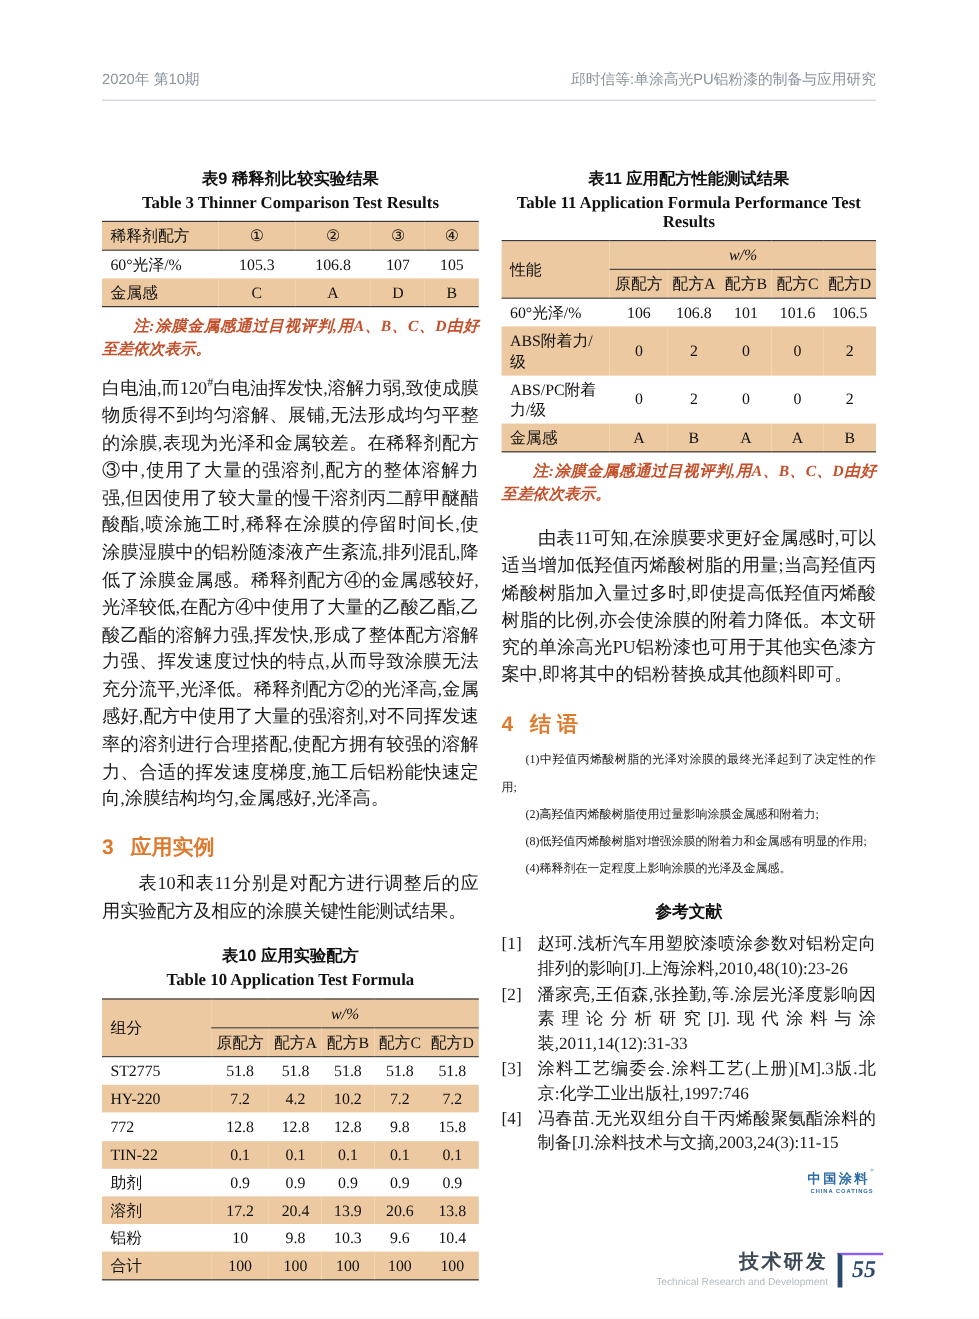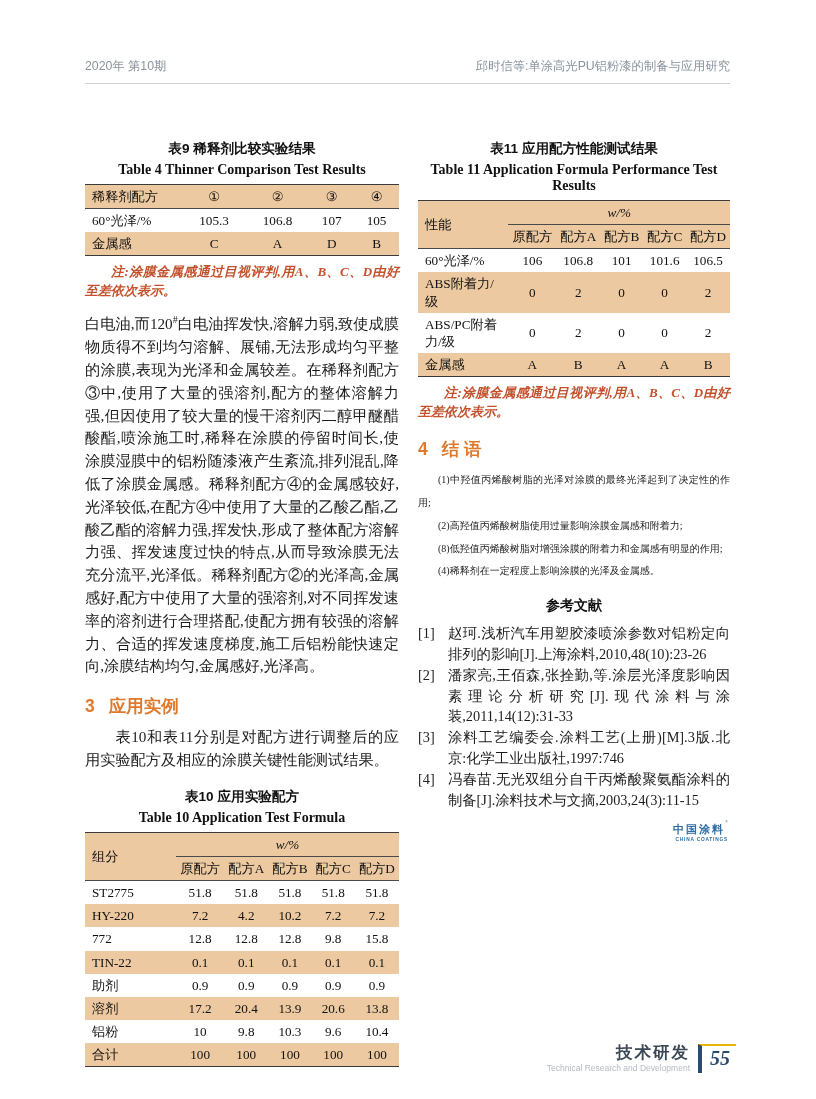--- a/index.html
+++ b/index.html
@@ -95,39 +95,39 @@
   .footer-text{text-align:right;}
   .footer-zh{
     font-family:"Liberation Sans","DejaVu Sans",sans-serif; font-weight:bold;
     font-size:16.5px; letter-spacing:2px; color:#3c4856; line-height:1.1;
   }
   .footer-en{
     font-family:"Liberation Sans","DejaVu Sans",sans-serif;
     font-size:8.5px; color:#b4bac0; margin-top:2px;
   }
   .page-number{
-    border-left:4px solid #2c4a6e; border-top:2px solid #eab308;
+    border-left:4px solid #2c4a6e; border-top:2px solid #8b5cf6;
     padding:2px 6px 5px 8px; color:#2c4a6e; font-style:italic; font-weight:bold;
     font-size:20px; line-height:1; margin-top:1px;
     font-family:"Liberation Serif","DejaVu Serif",serif;
   }
 </style>
 </head>
 <body>
 
 <div class="page">
 
   <div class="page-header">
     <span>2020年 第10期</span>
     <span>邱时信等:单涂高光PU铝粉漆的制备与应用研究</span>
   </div>
 
   <div class="col col-left">
     <p class="tbl-title-zh">表9  稀释剂比较实验结果</p>
-    <p class="tbl-title-en">Table 4   Thinner Comparison Test Results</p>
+    <p class="tbl-title-en">Table 3   Thinner Comparison Test Results</p>
     <div>
         <table class="dt simple">
           <thead>
             <tr>
               <th class="first">稀释剂配方</th>
               <th>①</th>
               <th>②</th>
               <th>③</th>
               <th>④</th>
             </tr>
@@ -293,20 +293,21 @@
               <td>B</td>
               <td>A</td>
               <td>A</td>
               <td>B</td>
             </tr>
           </tbody>
         </table>
       </div>
     <p class="tbl-note">注:涂膜金属感通过目视评判,用A、B、C、D由好至差依次表示。</p>
 
+    <p class="para indent" style="margin-top:17px;">由表11可知,在涂膜要求更好金属感时,可以适当增加低羟值丙烯酸树脂的用量;当高羟值丙烯酸树脂加入量过多时,即使提高低羟值丙烯酸树脂的比例,亦会使涂膜的附着力降低。本文研究的单涂高光PU铝粉漆也可用于其他实色漆方案中,即将其中的铝粉替换成其他颜料即可。</p>
 
     <h2 class="section-heading"><span class="num">4</span><span>结  语</span></h2>
     <div>
         <p class="conclusion">(1)中羟值丙烯酸树脂的光泽对涂膜的最终光泽起到了决定性的作用;</p>
         <p class="conclusion">(2)高羟值丙烯酸树脂使用过量影响涂膜金属感和附着力;</p>
         <p class="conclusion">(8)低羟值丙烯酸树脂对增强涂膜的附着力和金属感有明显的作用;</p>
         <p class="conclusion">(4)稀释剂在一定程度上影响涂膜的光泽及金属感。</p>
       </div>
 
     <p class="refs-heading">参考文献</p>

